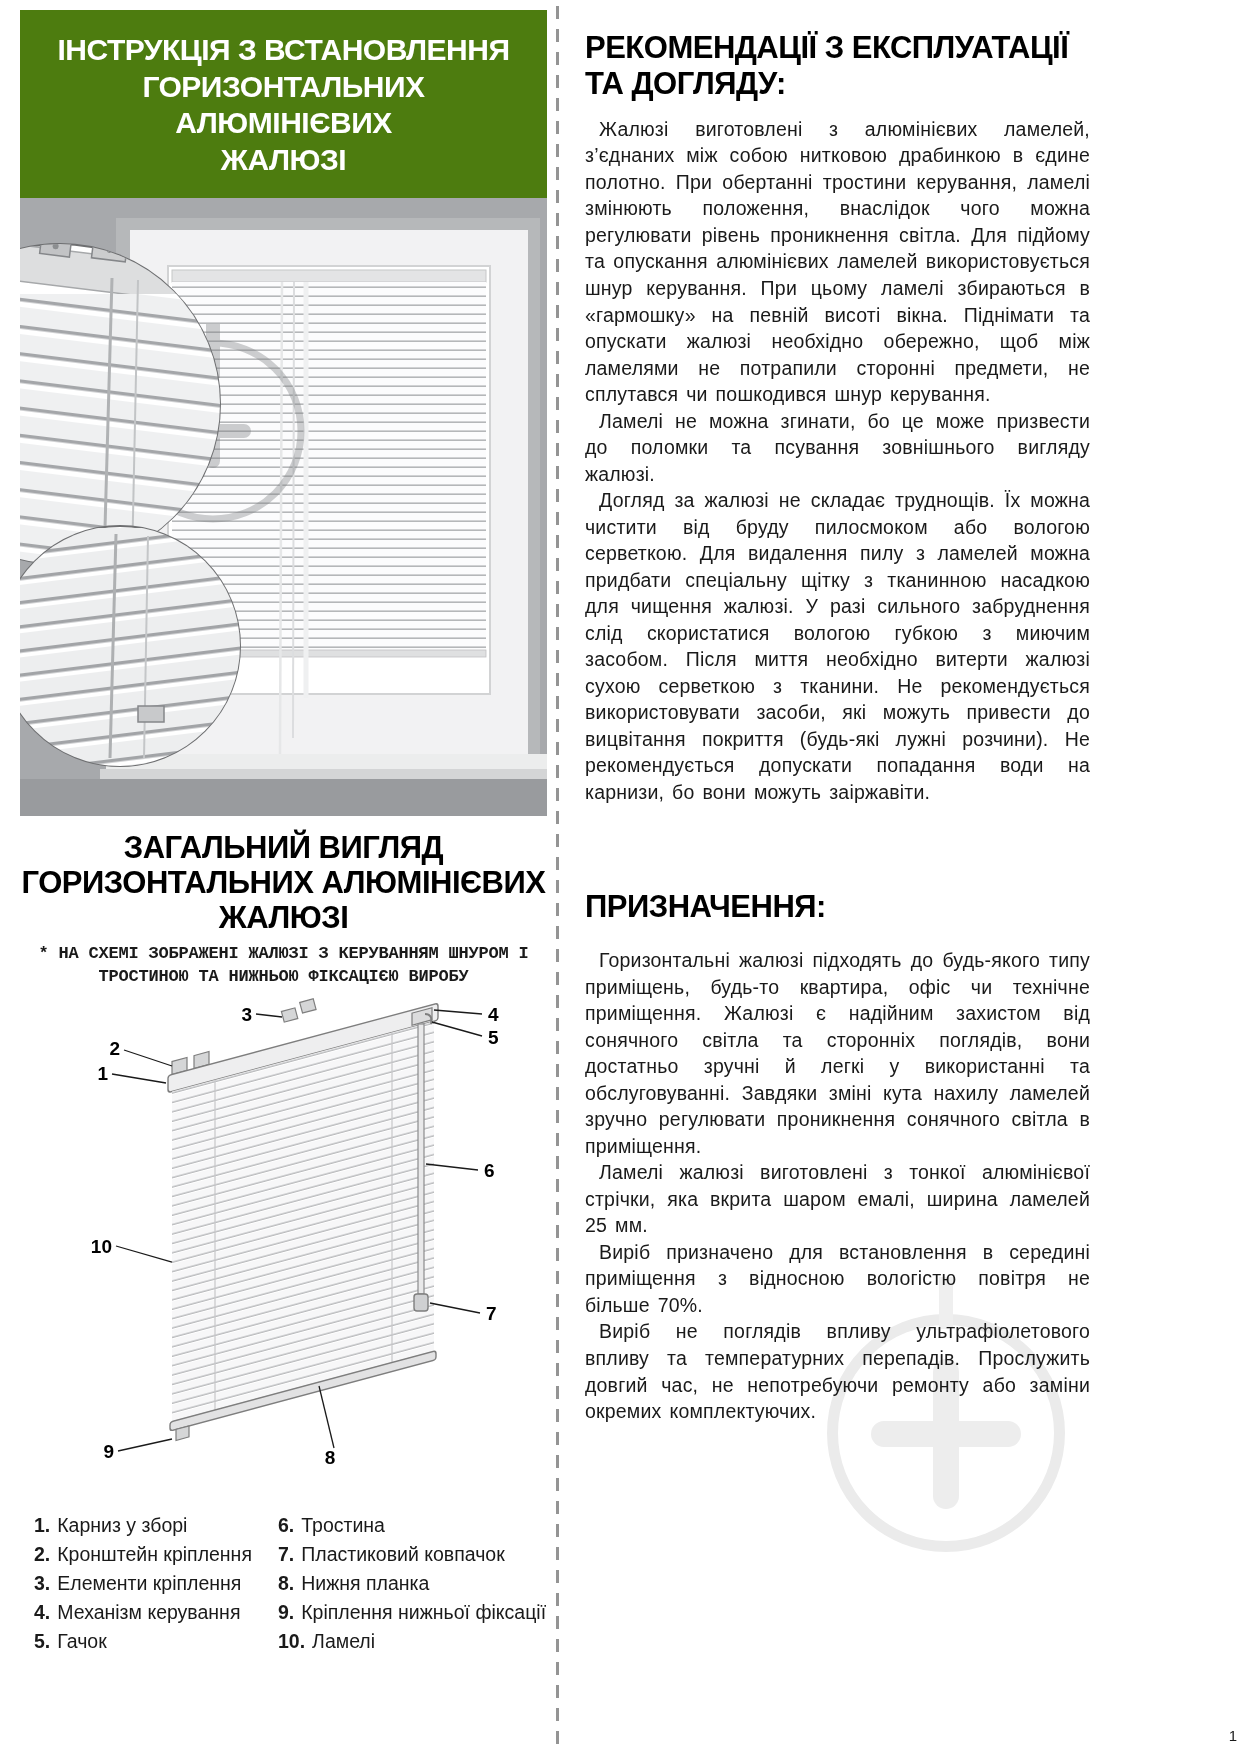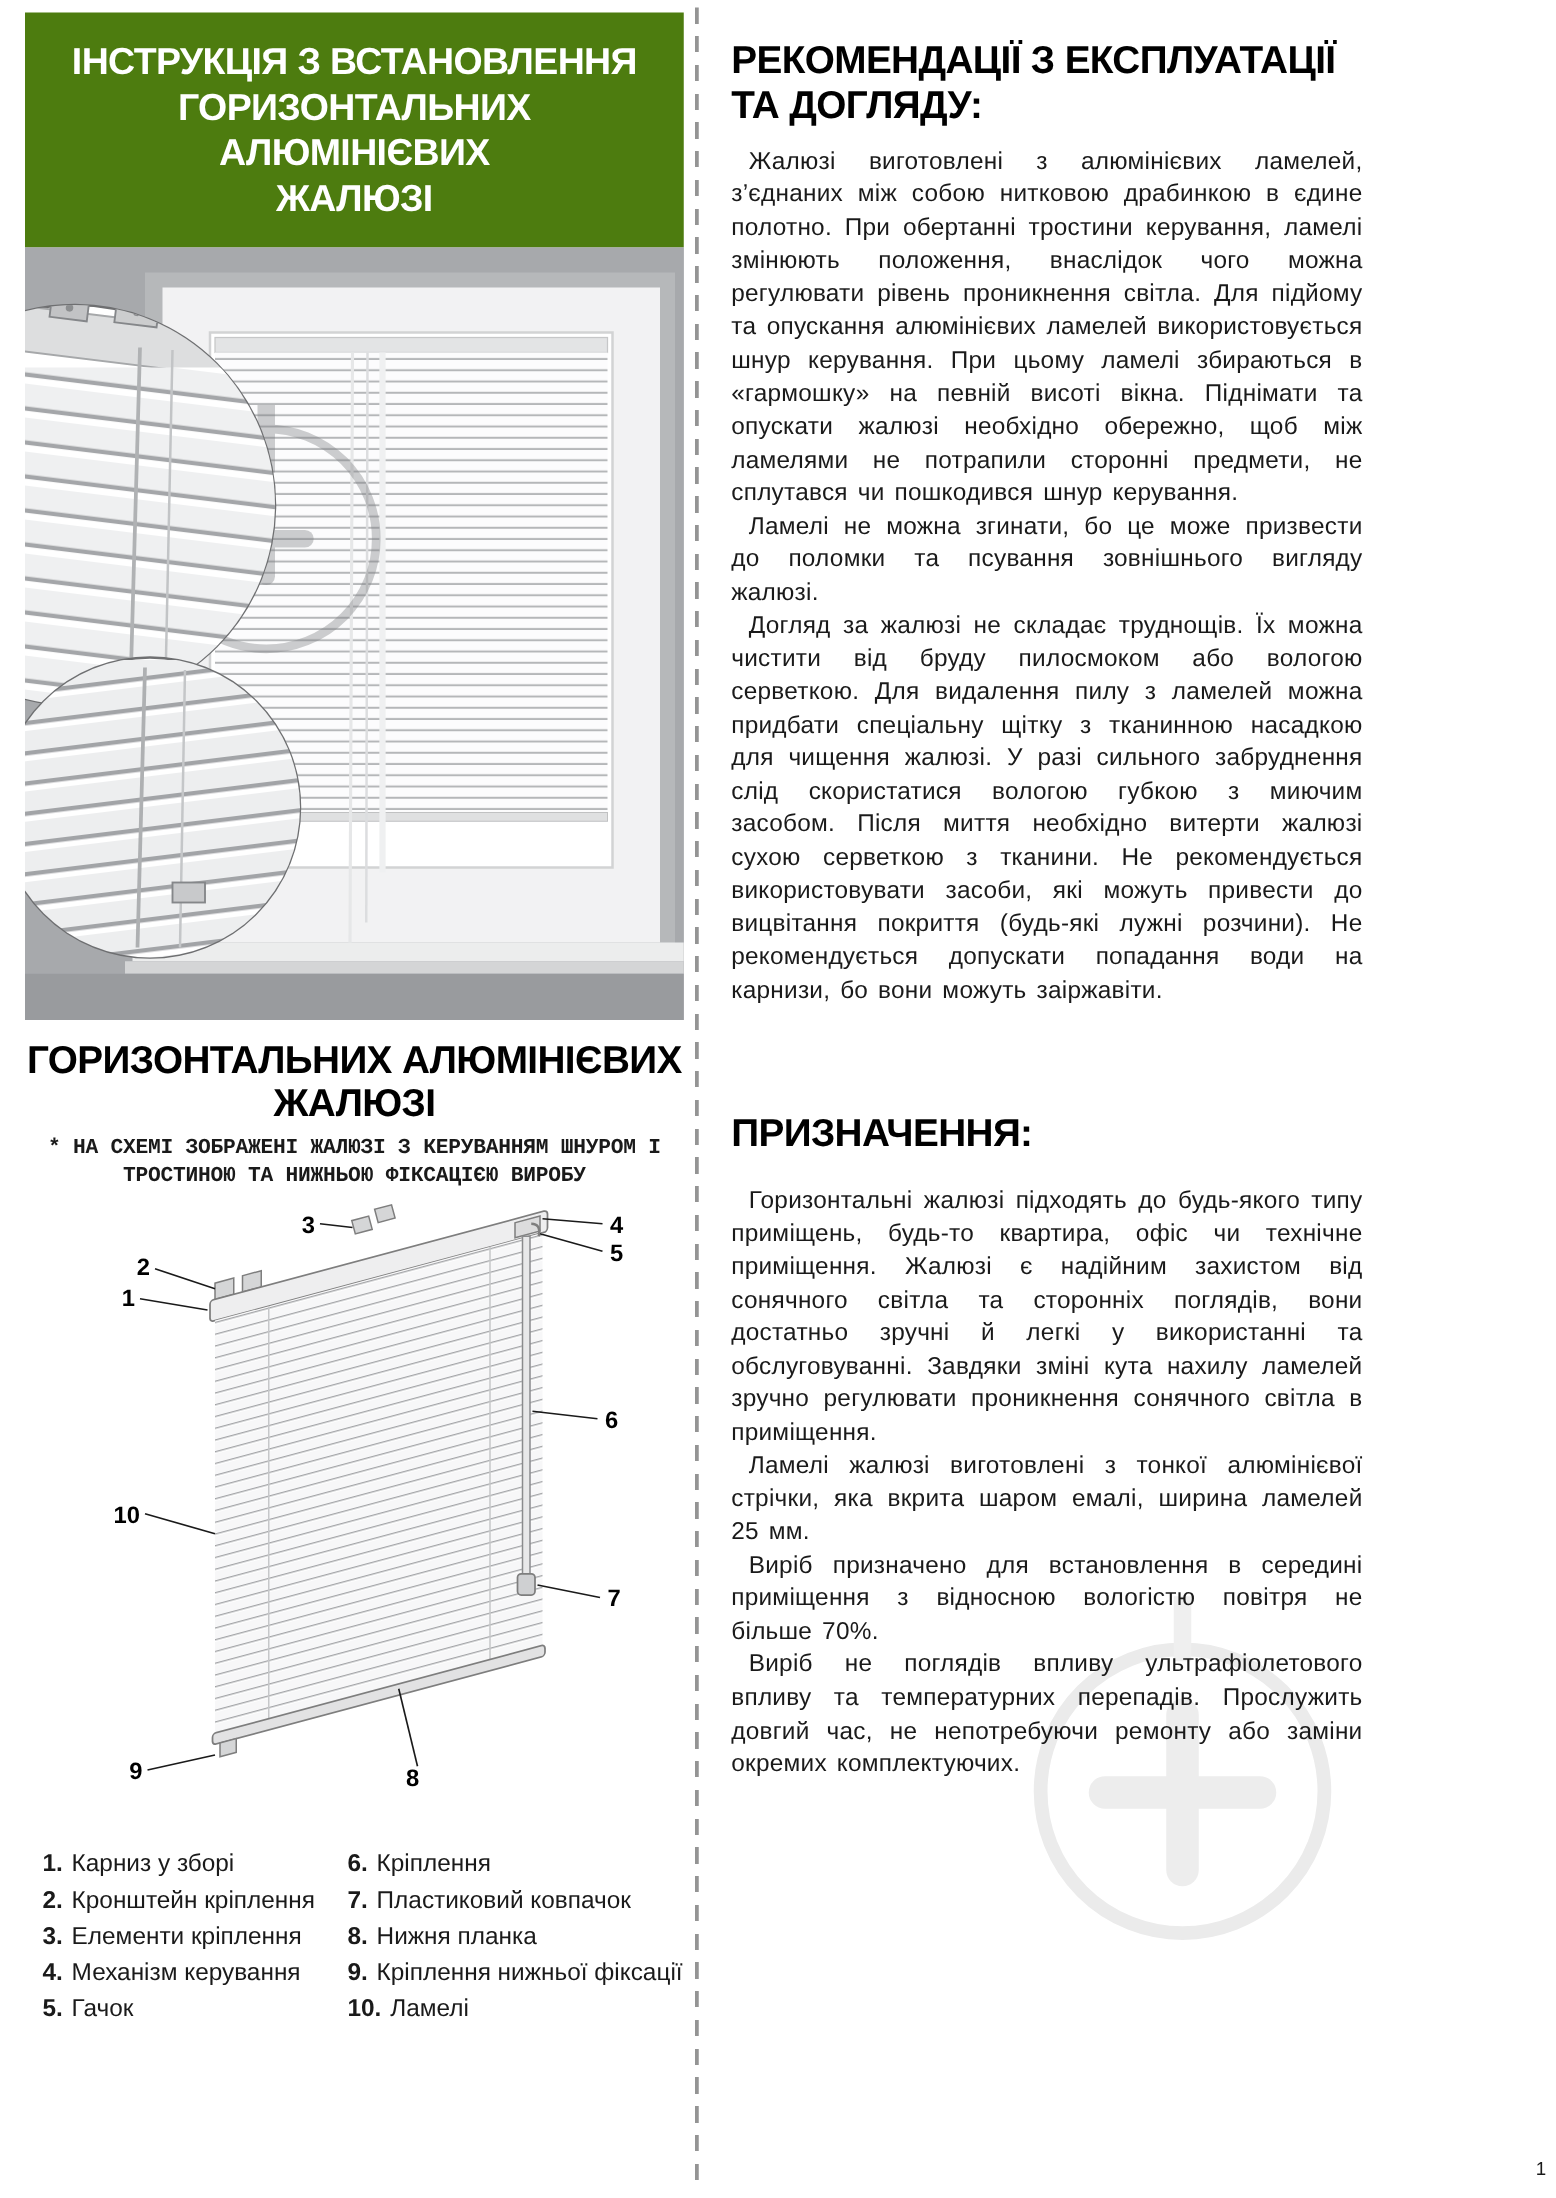--- a/index.html
+++ b/index.html
@@ -158,20 +158,21 @@
             <rect x="-40" y="330" width="300" height="240" fill="url(#zoomSlats2)"></rect>
             <path d="M96 336 L90 560" stroke="#aeb0b2" stroke-width="3" fill="none"></path>
             <path d="M128 338 L124 560" stroke="#c4c6c8" stroke-width="2" fill="none"></path>
             <rect x="118" y="508" width="26" height="16" fill="#c8c9cb" stroke="#85878a" stroke-width="1.5"></rect>
           </g>
         </g>
       </svg>
     </div>
 
     <div class="overview-title">
+      <div class="hl">ЗАГАЛЬНИЙ ВИГЛЯД</div>
       <div class="hl">ГОРИЗОНТАЛЬНИХ АЛЮМІНІЄВИХ</div>
       <div class="hl">ЖАЛЮЗІ</div>
     </div>
 
     <div class="overview-note">
       <div class="nl">* НА СХЕМІ ЗОБРАЖЕНІ ЖАЛЮЗІ З КЕРУВАННЯМ ШНУРОМ І</div>
       <div class="nl">ТРОСТИНОЮ ТА НИЖНЬОЮ ФІКСАЦІЄЮ ВИРОБУ</div>
     </div>
 
     <div class="diagram">
@@ -234,21 +235,21 @@
       </svg>
     </div>
 
     <div class="legend">
       <div class="li">
           <span class="ln">1.</span>
           <span>Карниз у зборі</span>
         </div>
       <div class="li">
           <span class="ln">6.</span>
-          <span>Кріплення</span>
+          <span>Тростина</span>
         </div>
       <div class="li">
           <span class="ln">2.</span>
           <span>Кронштейн кріплення</span>
         </div>
       <div class="li">
           <span class="ln">7.</span>
           <span>Пластиковий ковпачок</span>
         </div>
       <div class="li">

